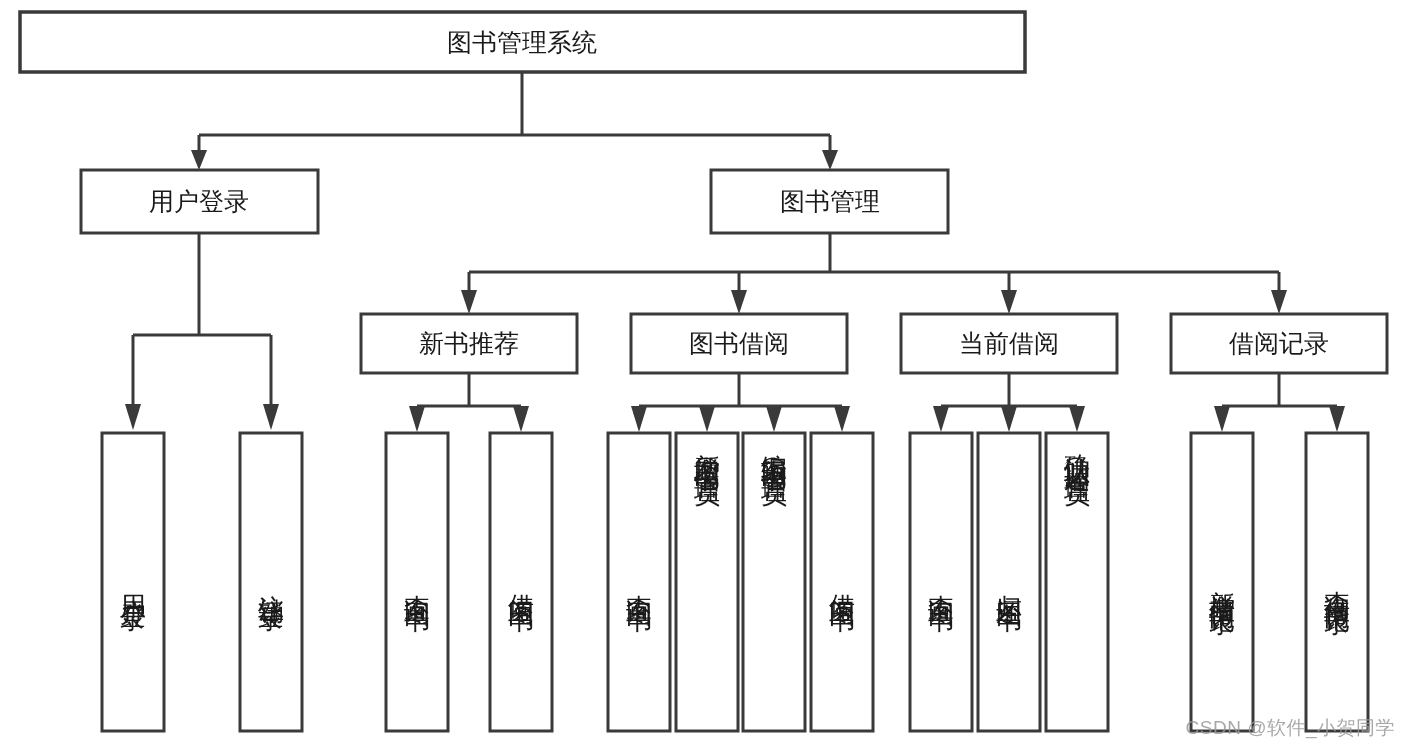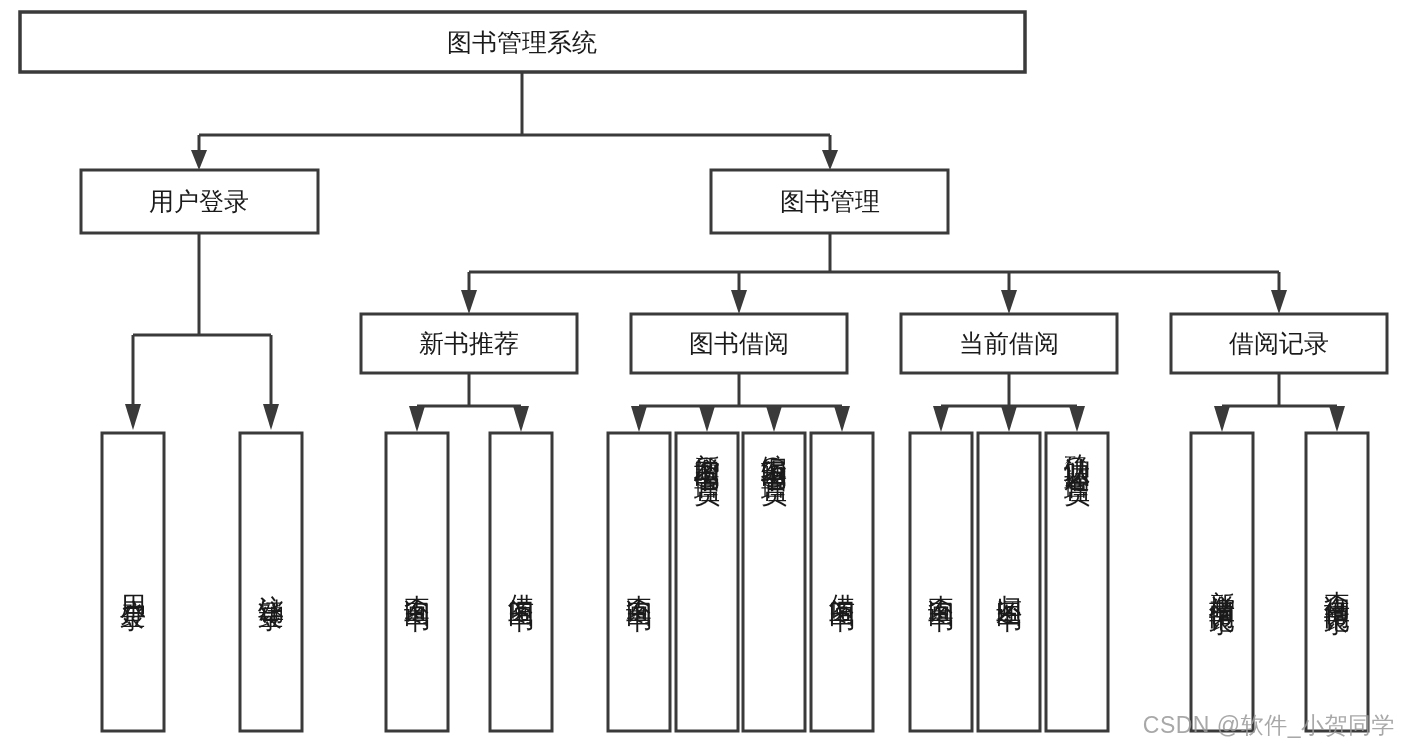--- a/index.html
+++ b/index.html
@@ -67,21 +67,21 @@
     color: #1a1a1a;
     letter-spacing: 4px;
     white-space: nowrap;
     text-align: center;
   }
   #watermark {
     position: absolute;
     right: 10px;
     bottom: 6px;
     font-family: "Liberation Sans", "DejaVu Sans", sans-serif;
-    font-size: 23px;
+    font-size: 19px;
     color: #9a9a9a;
     opacity: 0.85;
     white-space: nowrap;
     letter-spacing: 0.5px;
   }
 </style>
 </head>
 <body>
 
 <div id="diagram-root">

